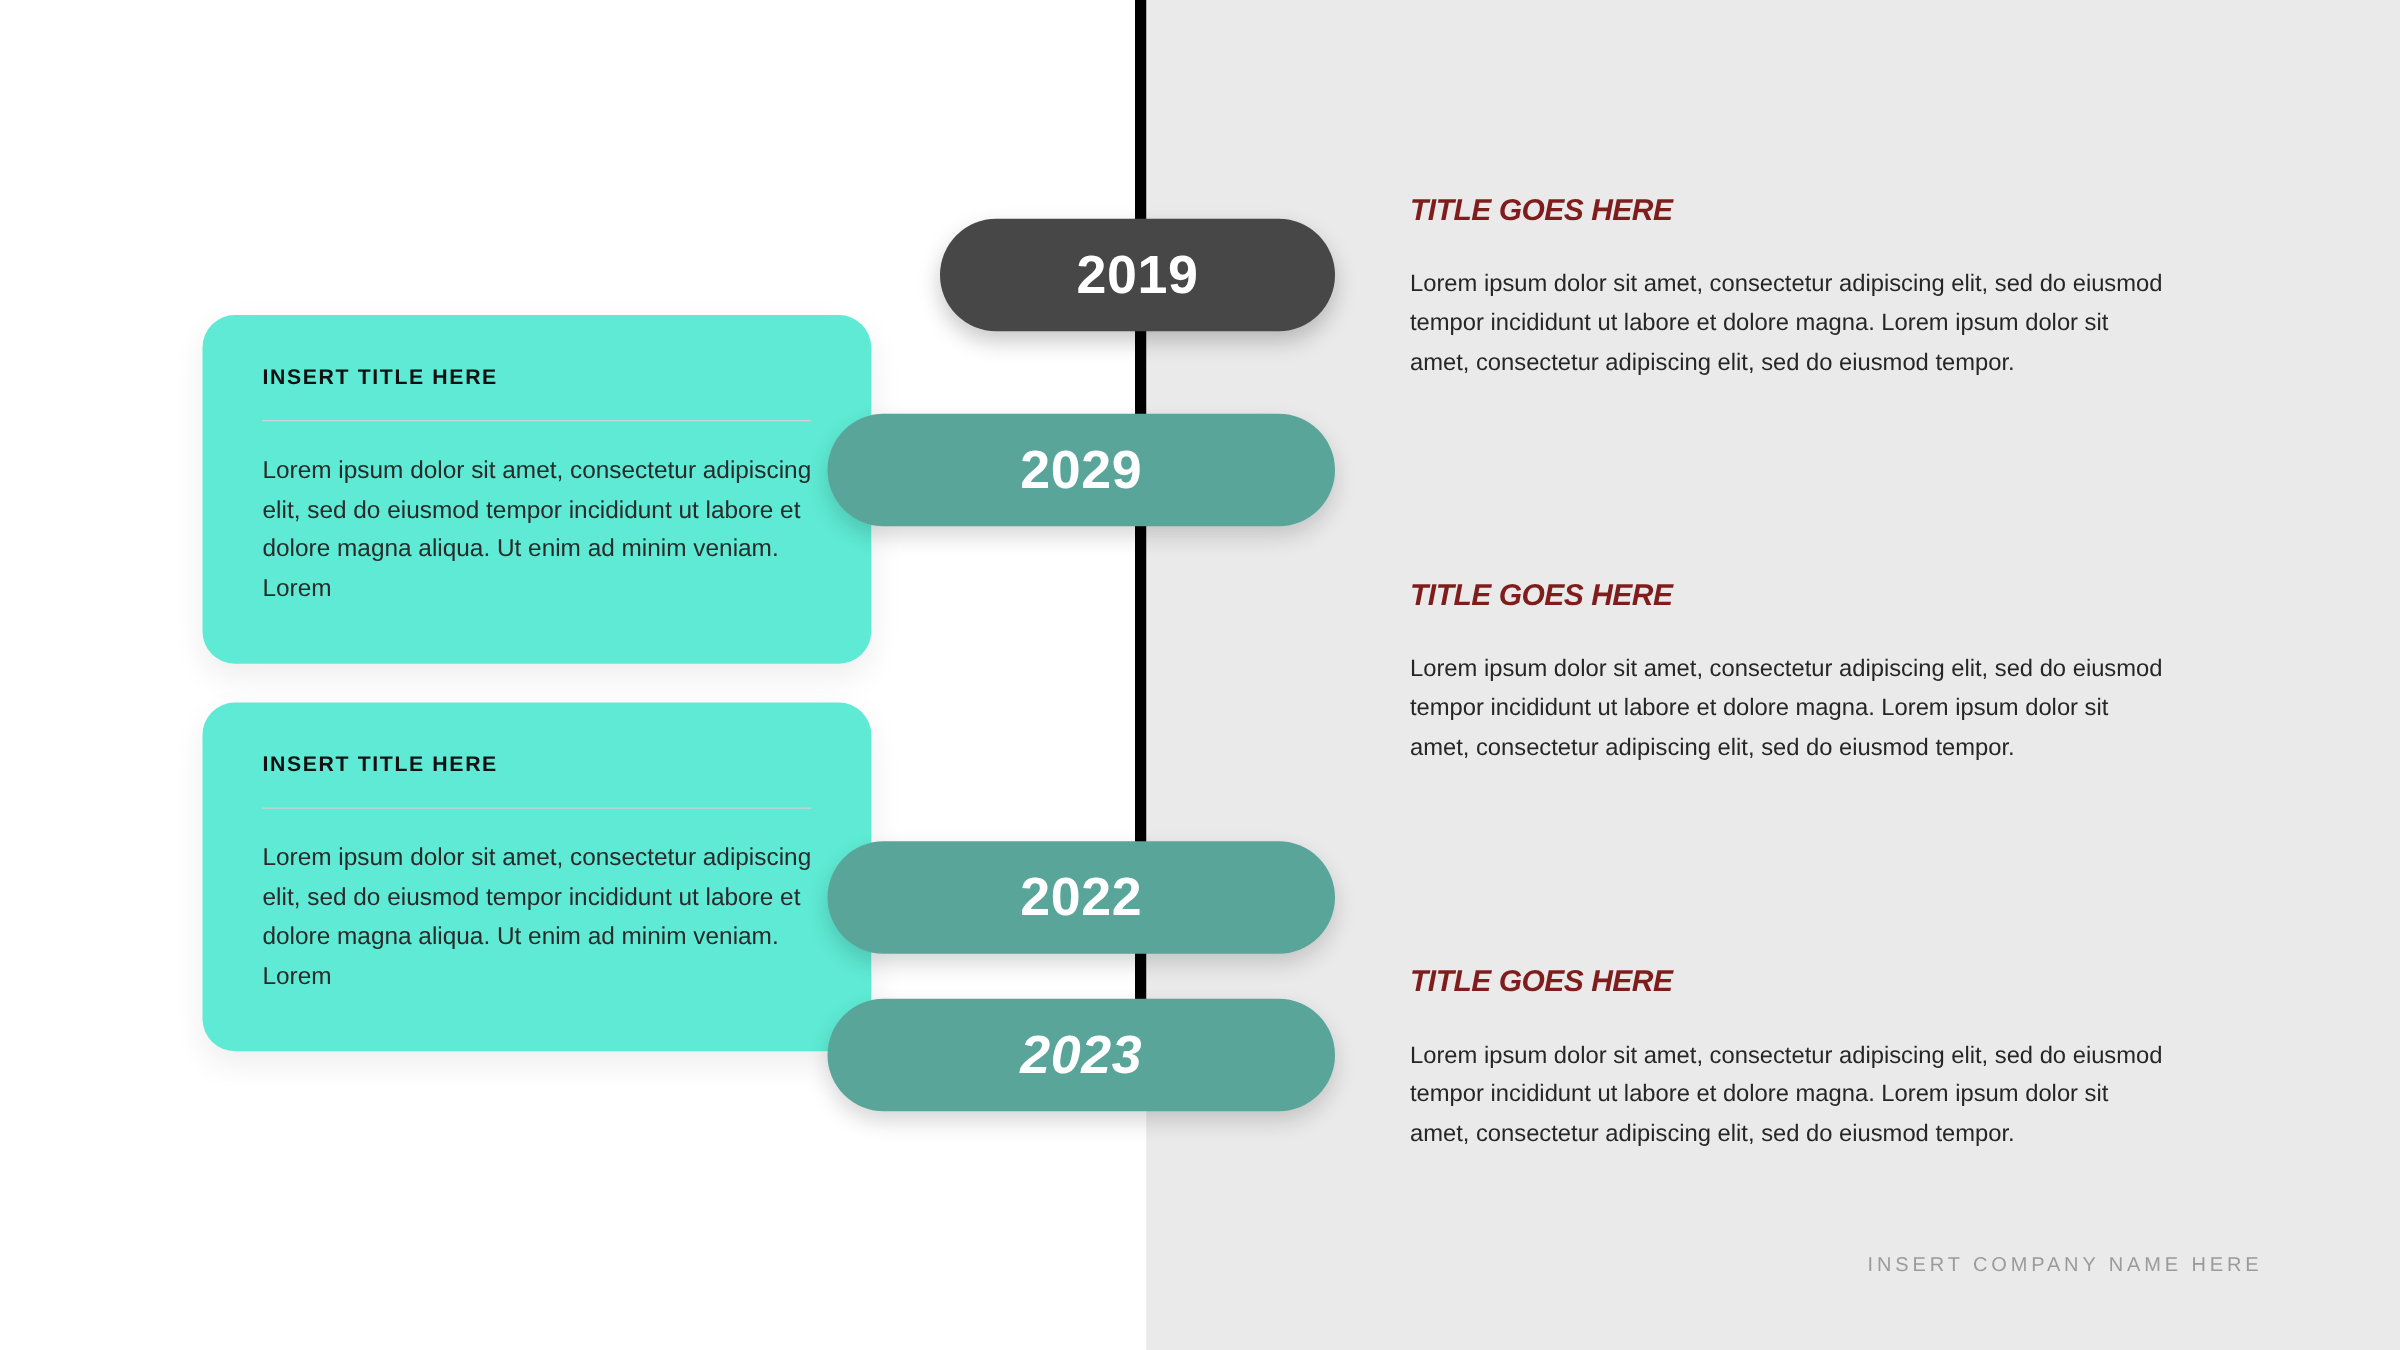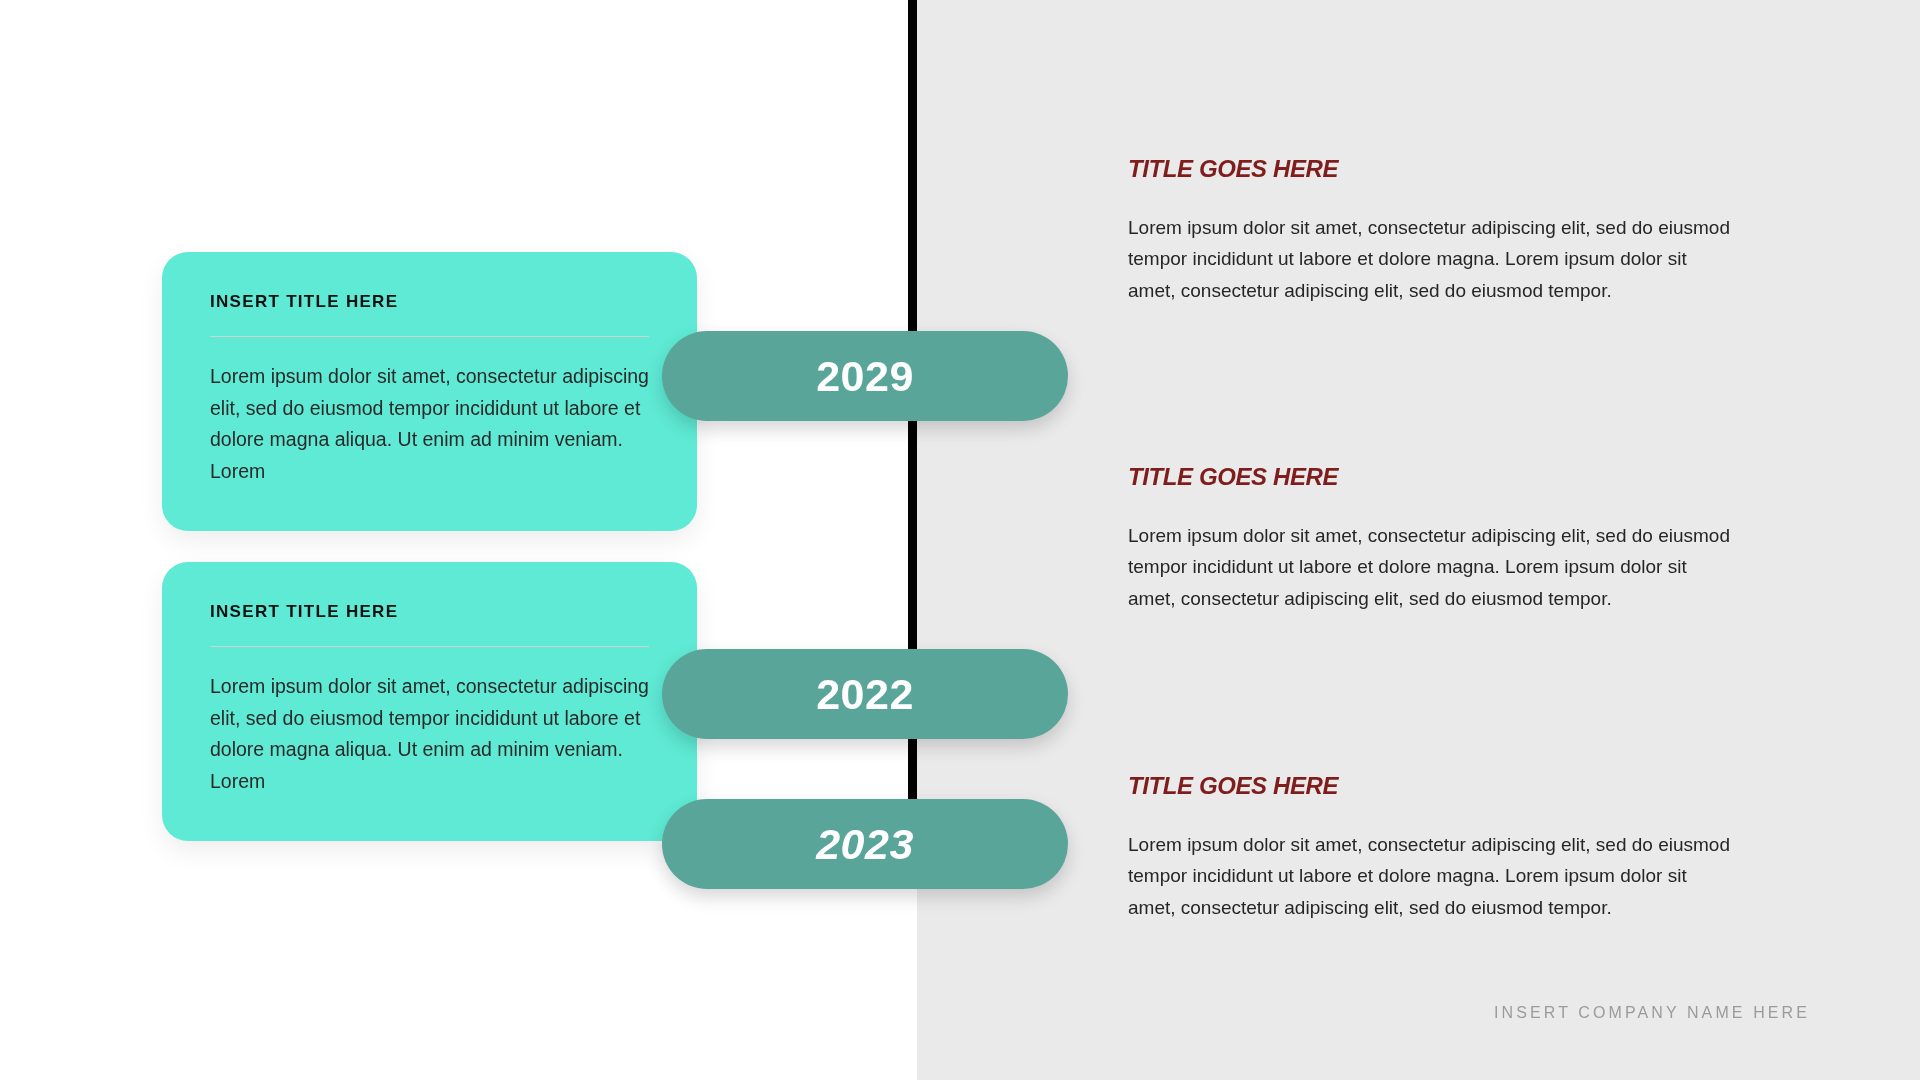--- a/index.html
+++ b/index.html
@@ -61,21 +61,21 @@
   }
 
   
   .pill.dark  { left:752px; width:316px; }
   
   .pill.teal  { left:662px; width:406px; }
 
   .pill.y2019 { top:175px; }
   .pill.y2020 { top:331px; }
   .pill.y2021 { top:487px; }
-  .pill.y2022 { top:649px; }
+  .pill.y2022 { top:673px; }
   .pill.y2023 { top:799px;font-style:italic; }
 
   
   .card {
     position:absolute;
     left:162px;
     width:535px;
     background:#5eead4;
     border-radius:26px;
     padding:40px 48px 44px 48px;
@@ -143,20 +143,23 @@
 </style>
 </head>
 <body>
 
 <div id="stage">
 
   <div class="right-panel"></div>
 
   <div class="spine"></div>
 
+  <div class="pill dark y2019">
+    <span class="pill-label">2019</span>
+  </div>
 
   <div class="pill teal y2020">
     <span class="pill-label">2029</span>
   </div>
 
 
   <div class="pill teal y2022">
     <span class="pill-label">2022</span>
   </div>
 

